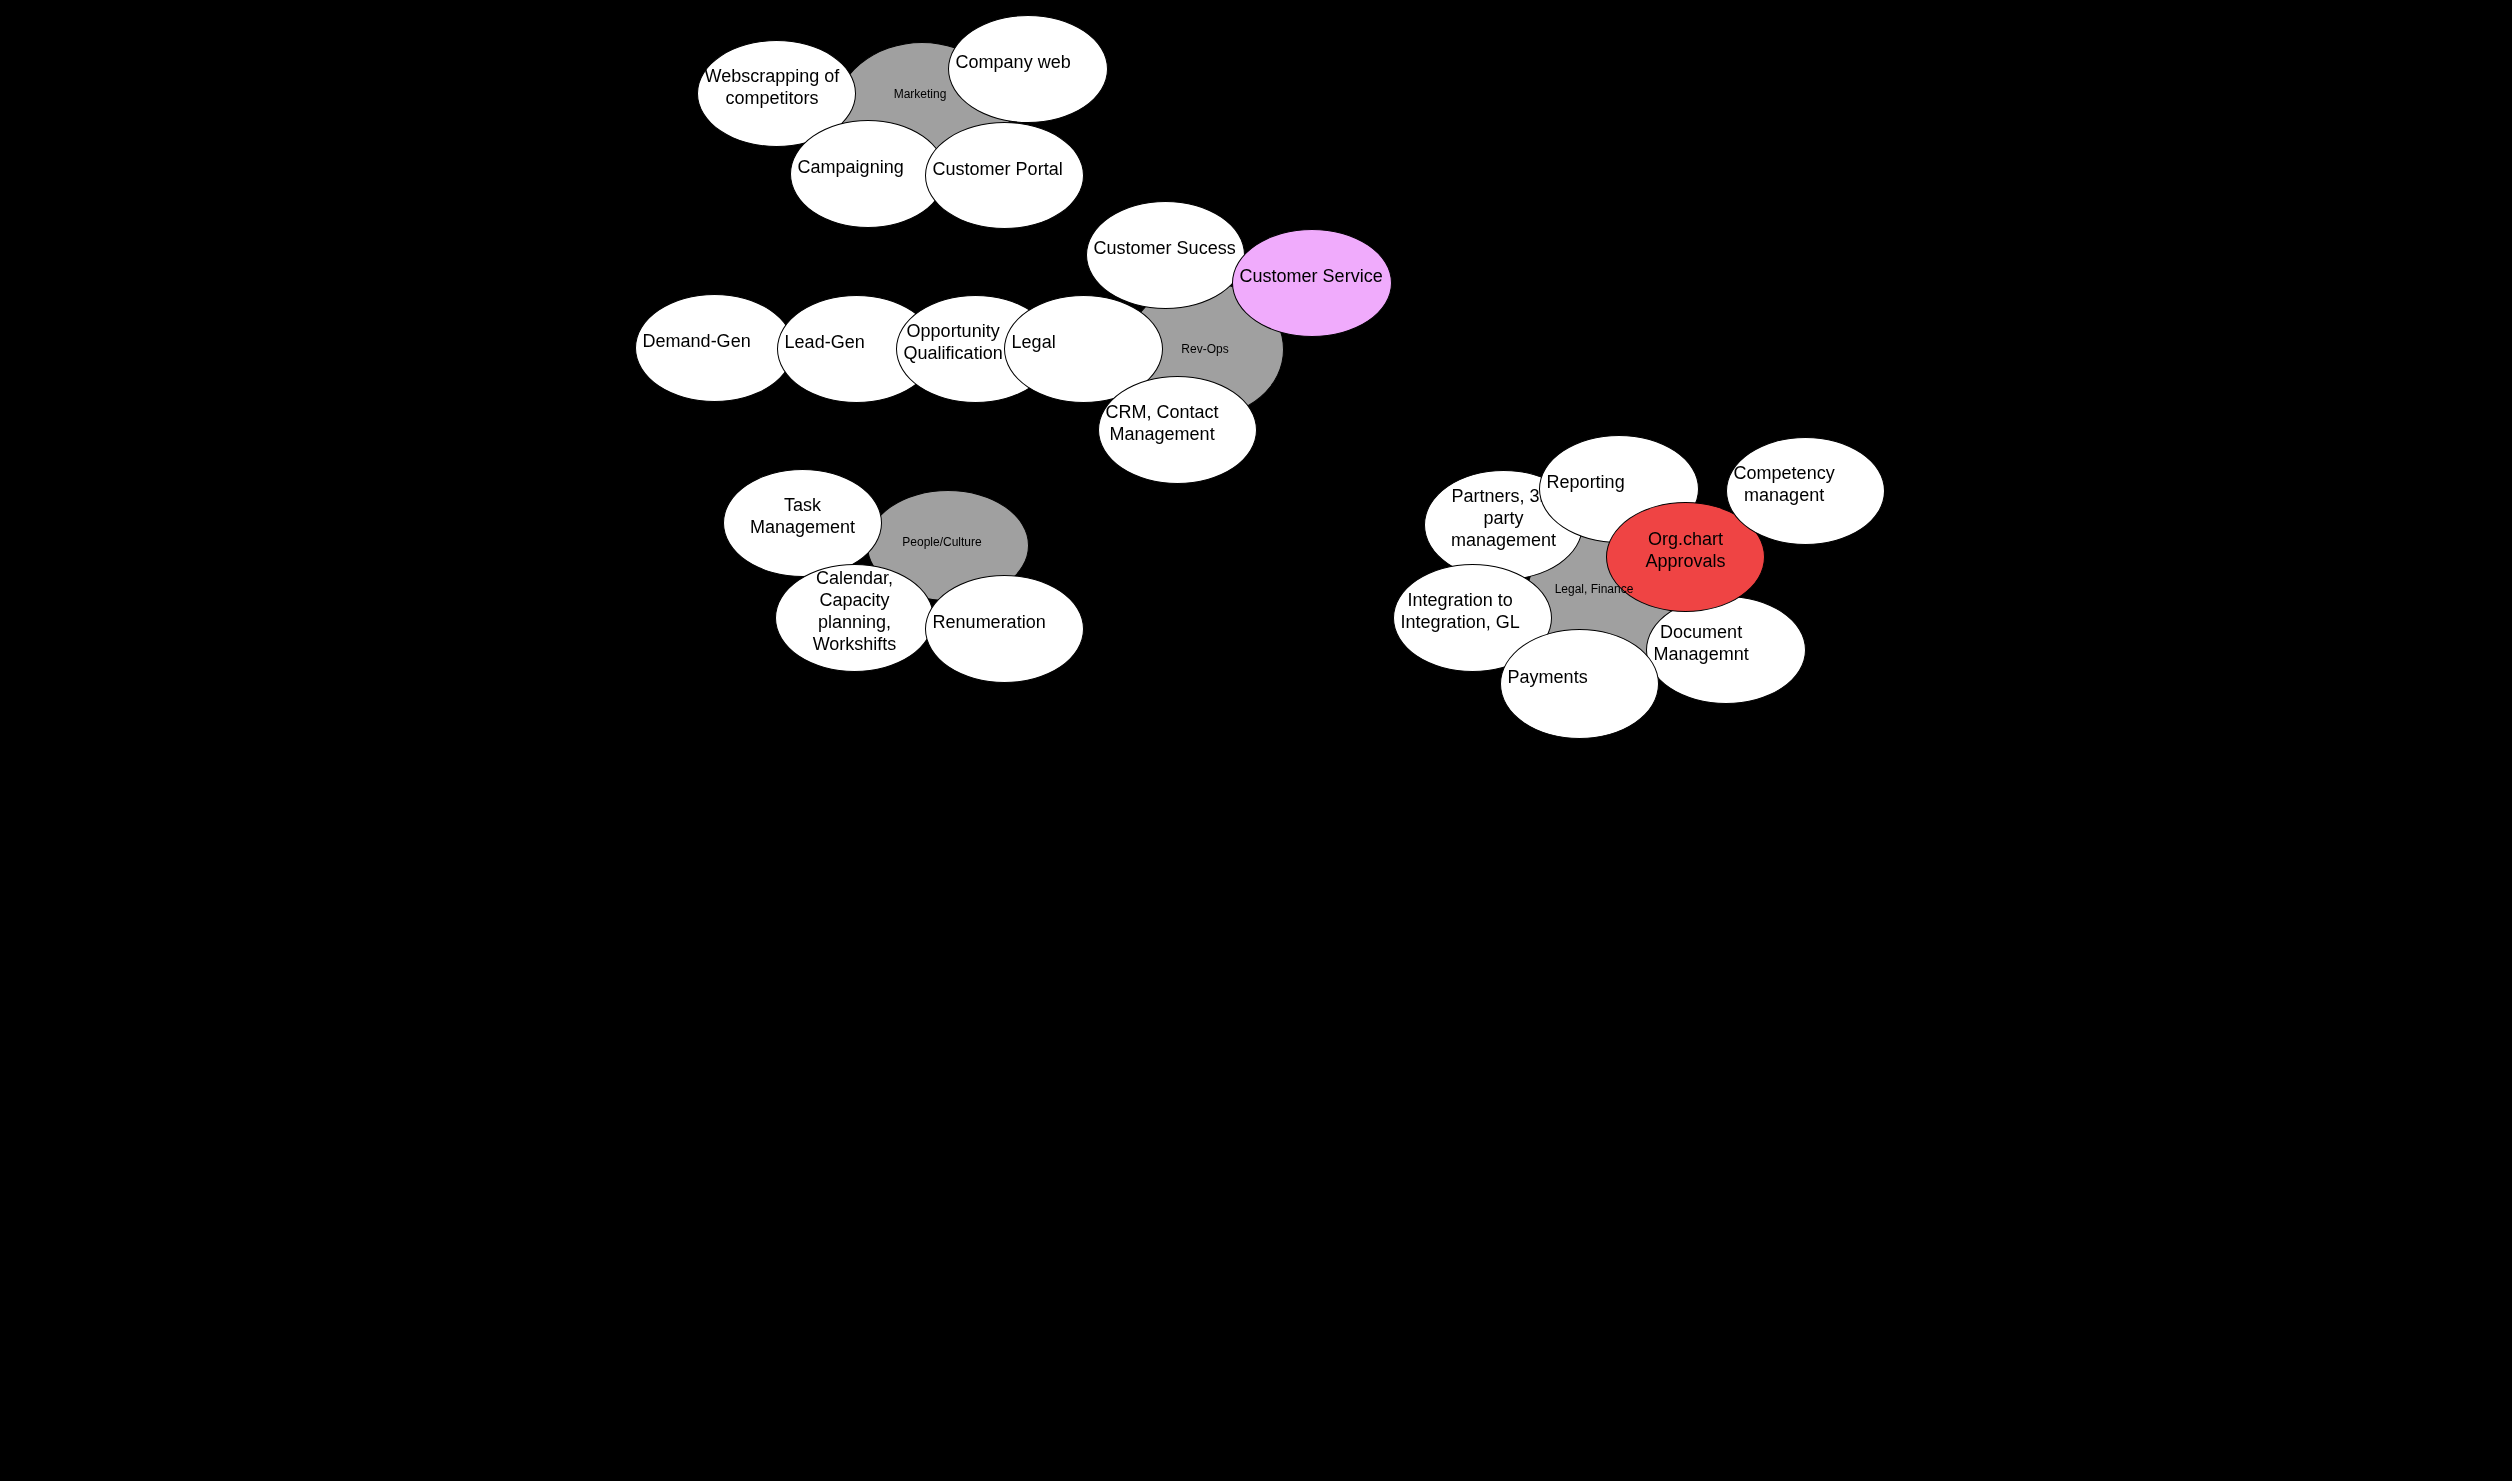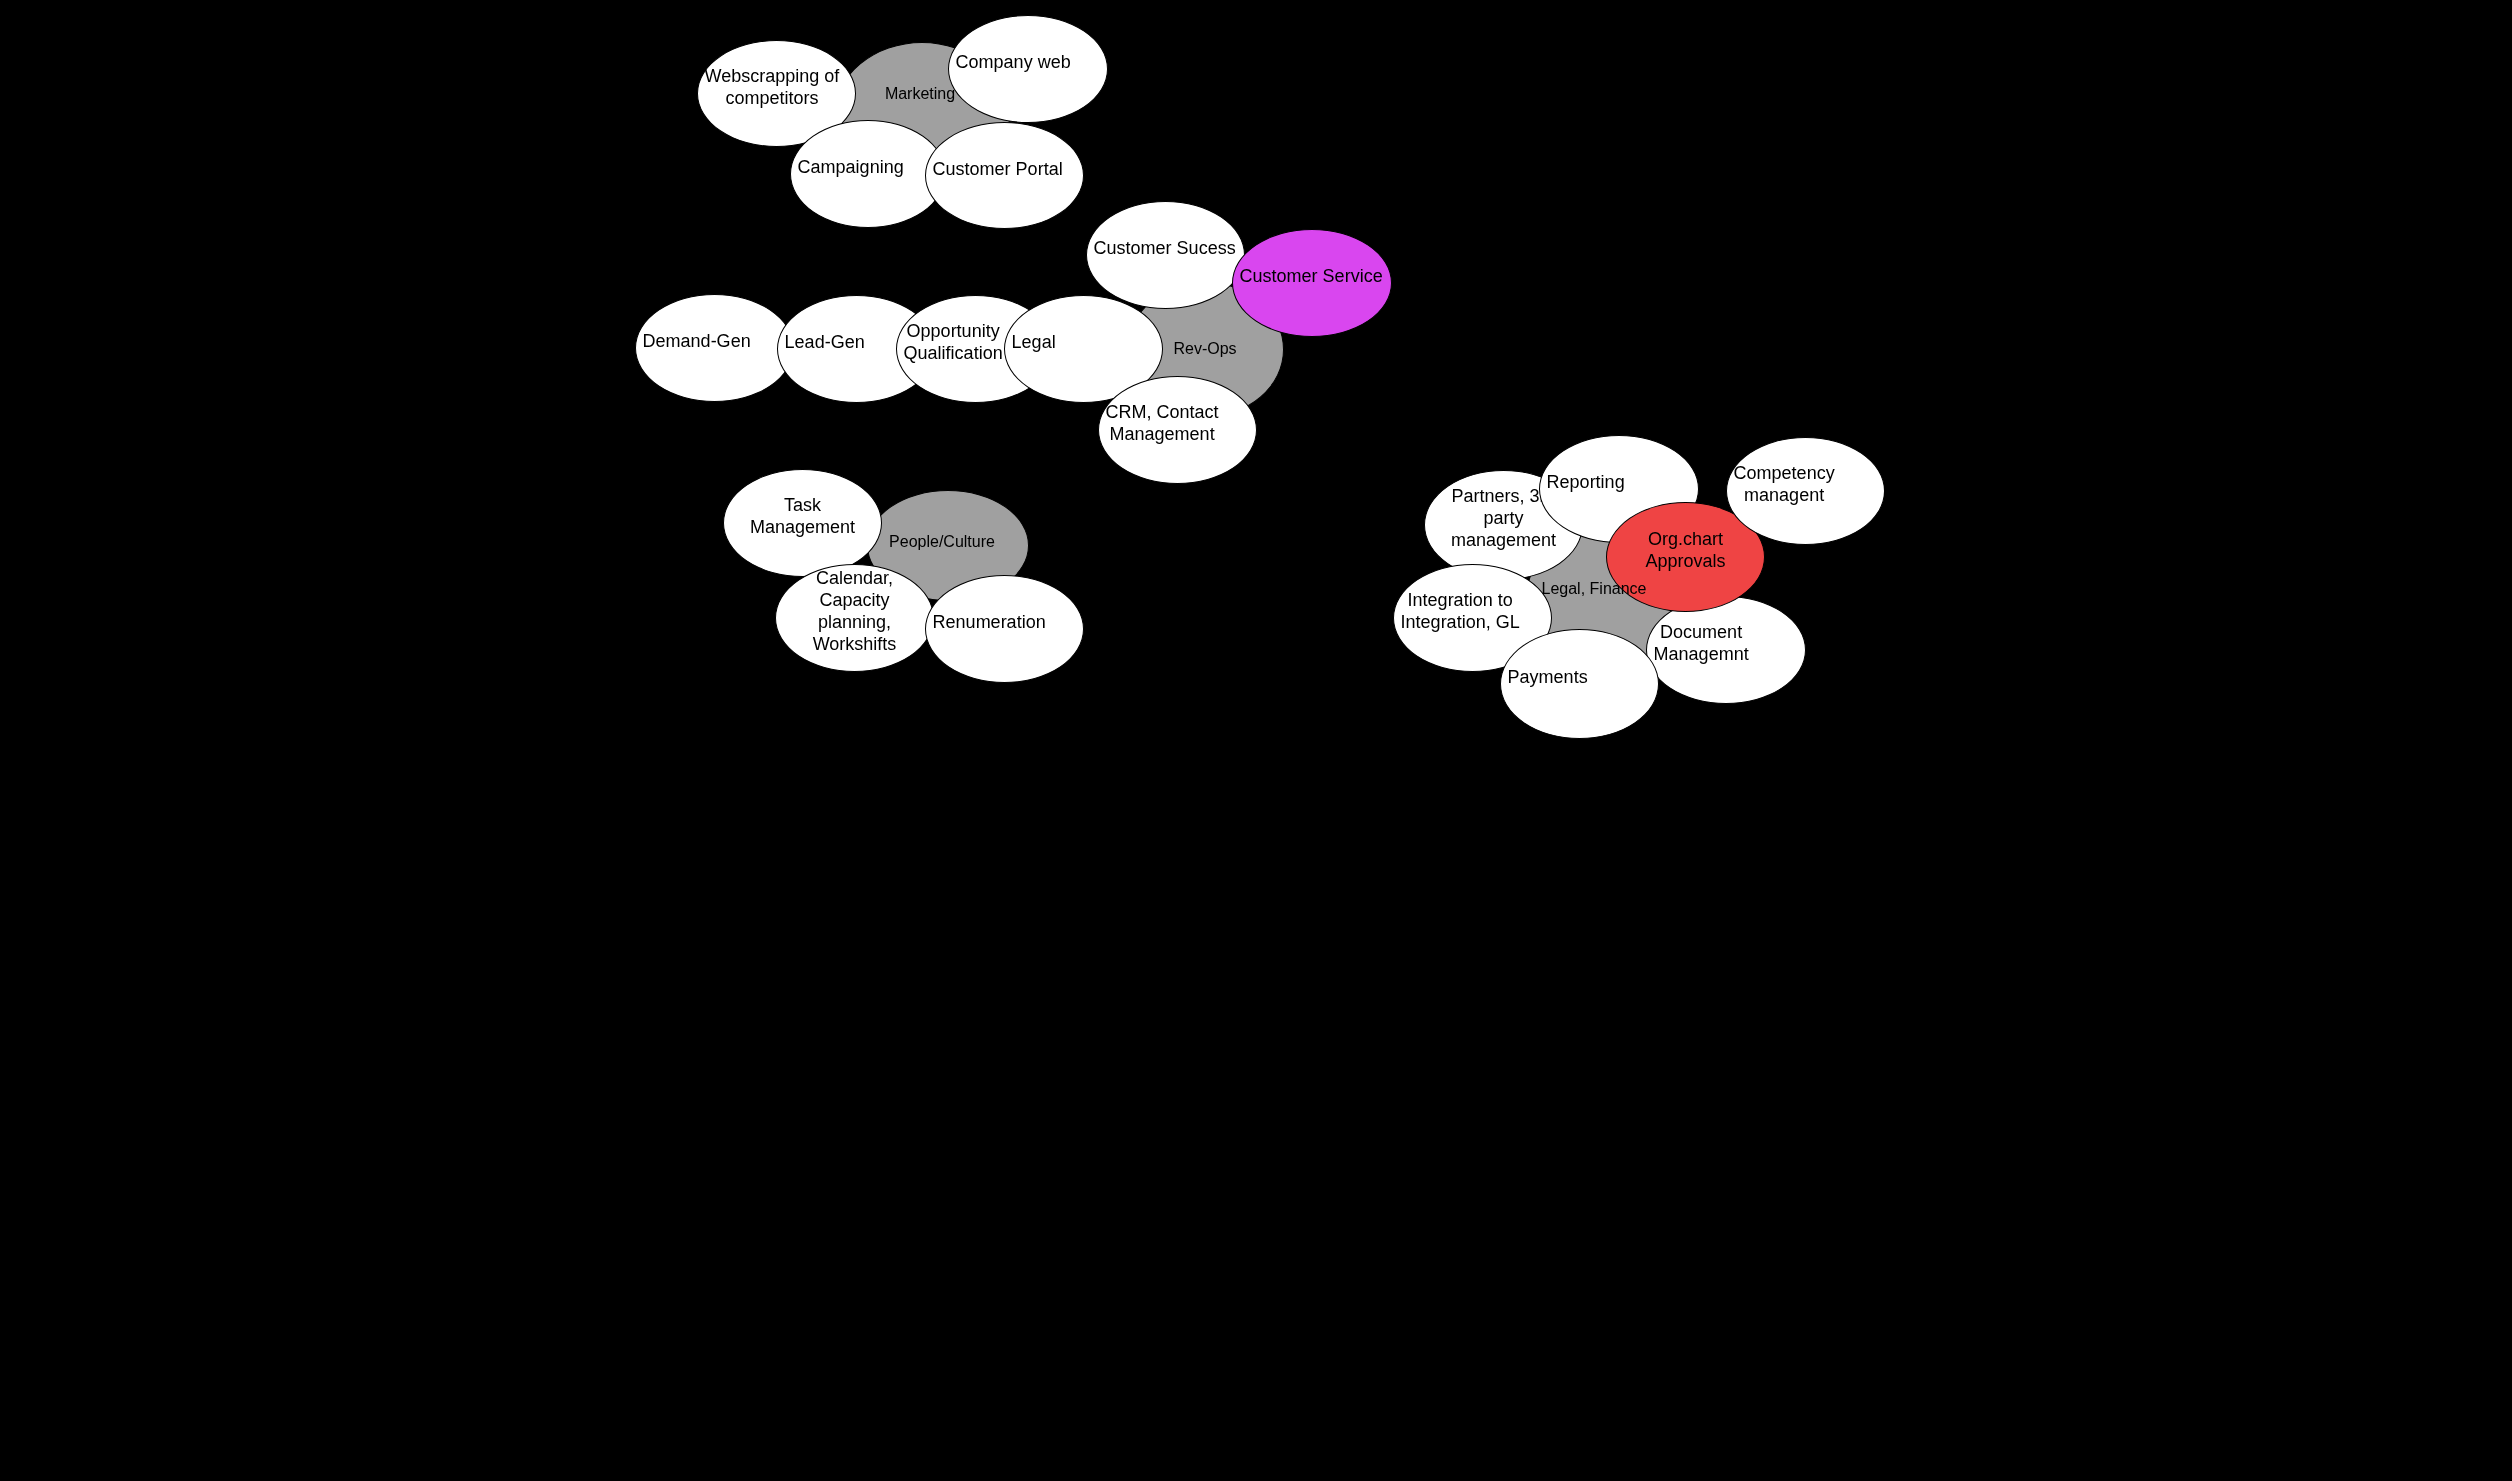--- a/index.html
+++ b/index.html
@@ -19,21 +19,21 @@
     line-height:1.22;
     padding:0 6.6px 12px 6.6px;
   }
   .bubble.node{background:#fff;}
   .bubble.hub{background:#a0a0a0;}
   .hub-label{
     position:absolute;
     transform:translate(-50%,-50%);
     z-index:30;
     color:#000;
-    font-size:16px;
+    font-size:12px;
     line-height:1.22;
     text-align:center;
     white-space:nowrap;
     pointer-events:none;
   }
 </style>
 </head>
 <body>
 
 <div class="canvas" style="background: rgb(0, 0, 0); width: 1256px; height: 741px;">
@@ -48,21 +48,21 @@
       <div><span>Campaigning</span></div>
     </div>
     <div class="bubble node" style="left: 297px; top: 122px; width: 159px; height: 107px; background: rgb(255, 255, 255); border-color: rgb(0, 0, 0); z-index: 5;">
       <div><span>Customer Portal</span></div>
     </div>
     <div class="hub-label" style="left: 292px; top: 94px;"><span>Marketing</span></div>
     <div class="bubble hub" style="left: 499px; top: 282px; width: 157px; height: 135px; background: rgb(160, 160, 160); border-color: rgb(0, 0, 0); z-index: 1;"></div>
     <div class="bubble node" style="left: 458px; top: 201px; width: 159px; height: 108px; background: rgb(255, 255, 255); border-color: rgb(0, 0, 0); z-index: 2;">
       <div><span>Customer Sucess</span></div>
     </div>
-    <div class="bubble node" style="left: 604px; top: 229px; width: 160px; height: 108px; background: #d946ef; border-color: rgb(0, 0, 0); z-index: 3;">
+    <div class="bubble node" style="left: 604px; top: 229px; width: 160px; height: 108px; background: #f0abfc; border-color: rgb(0, 0, 0); z-index: 3;">
       <div><span>Customer Service</span></div>
     </div>
     <div class="bubble node" style="left: 7px; top: 294px; width: 159px; height: 108px; background: rgb(255, 255, 255); border-color: rgb(0, 0, 0); z-index: 4;">
       <div><span>Demand-Gen</span></div>
     </div>
     <div class="bubble node" style="left: 149px; top: 295px; width: 159px; height: 108px; background: rgb(255, 255, 255); border-color: rgb(0, 0, 0); z-index: 5;">
       <div><span>Lead-Gen</span></div>
     </div>
     <div class="bubble node" style="left: 268px; top: 295px; width: 159px; height: 108px; background: rgb(255, 255, 255); border-color: rgb(0, 0, 0); z-index: 6;">
       <div><span>Opportunity</span><br><span>Qualification</span></div>

